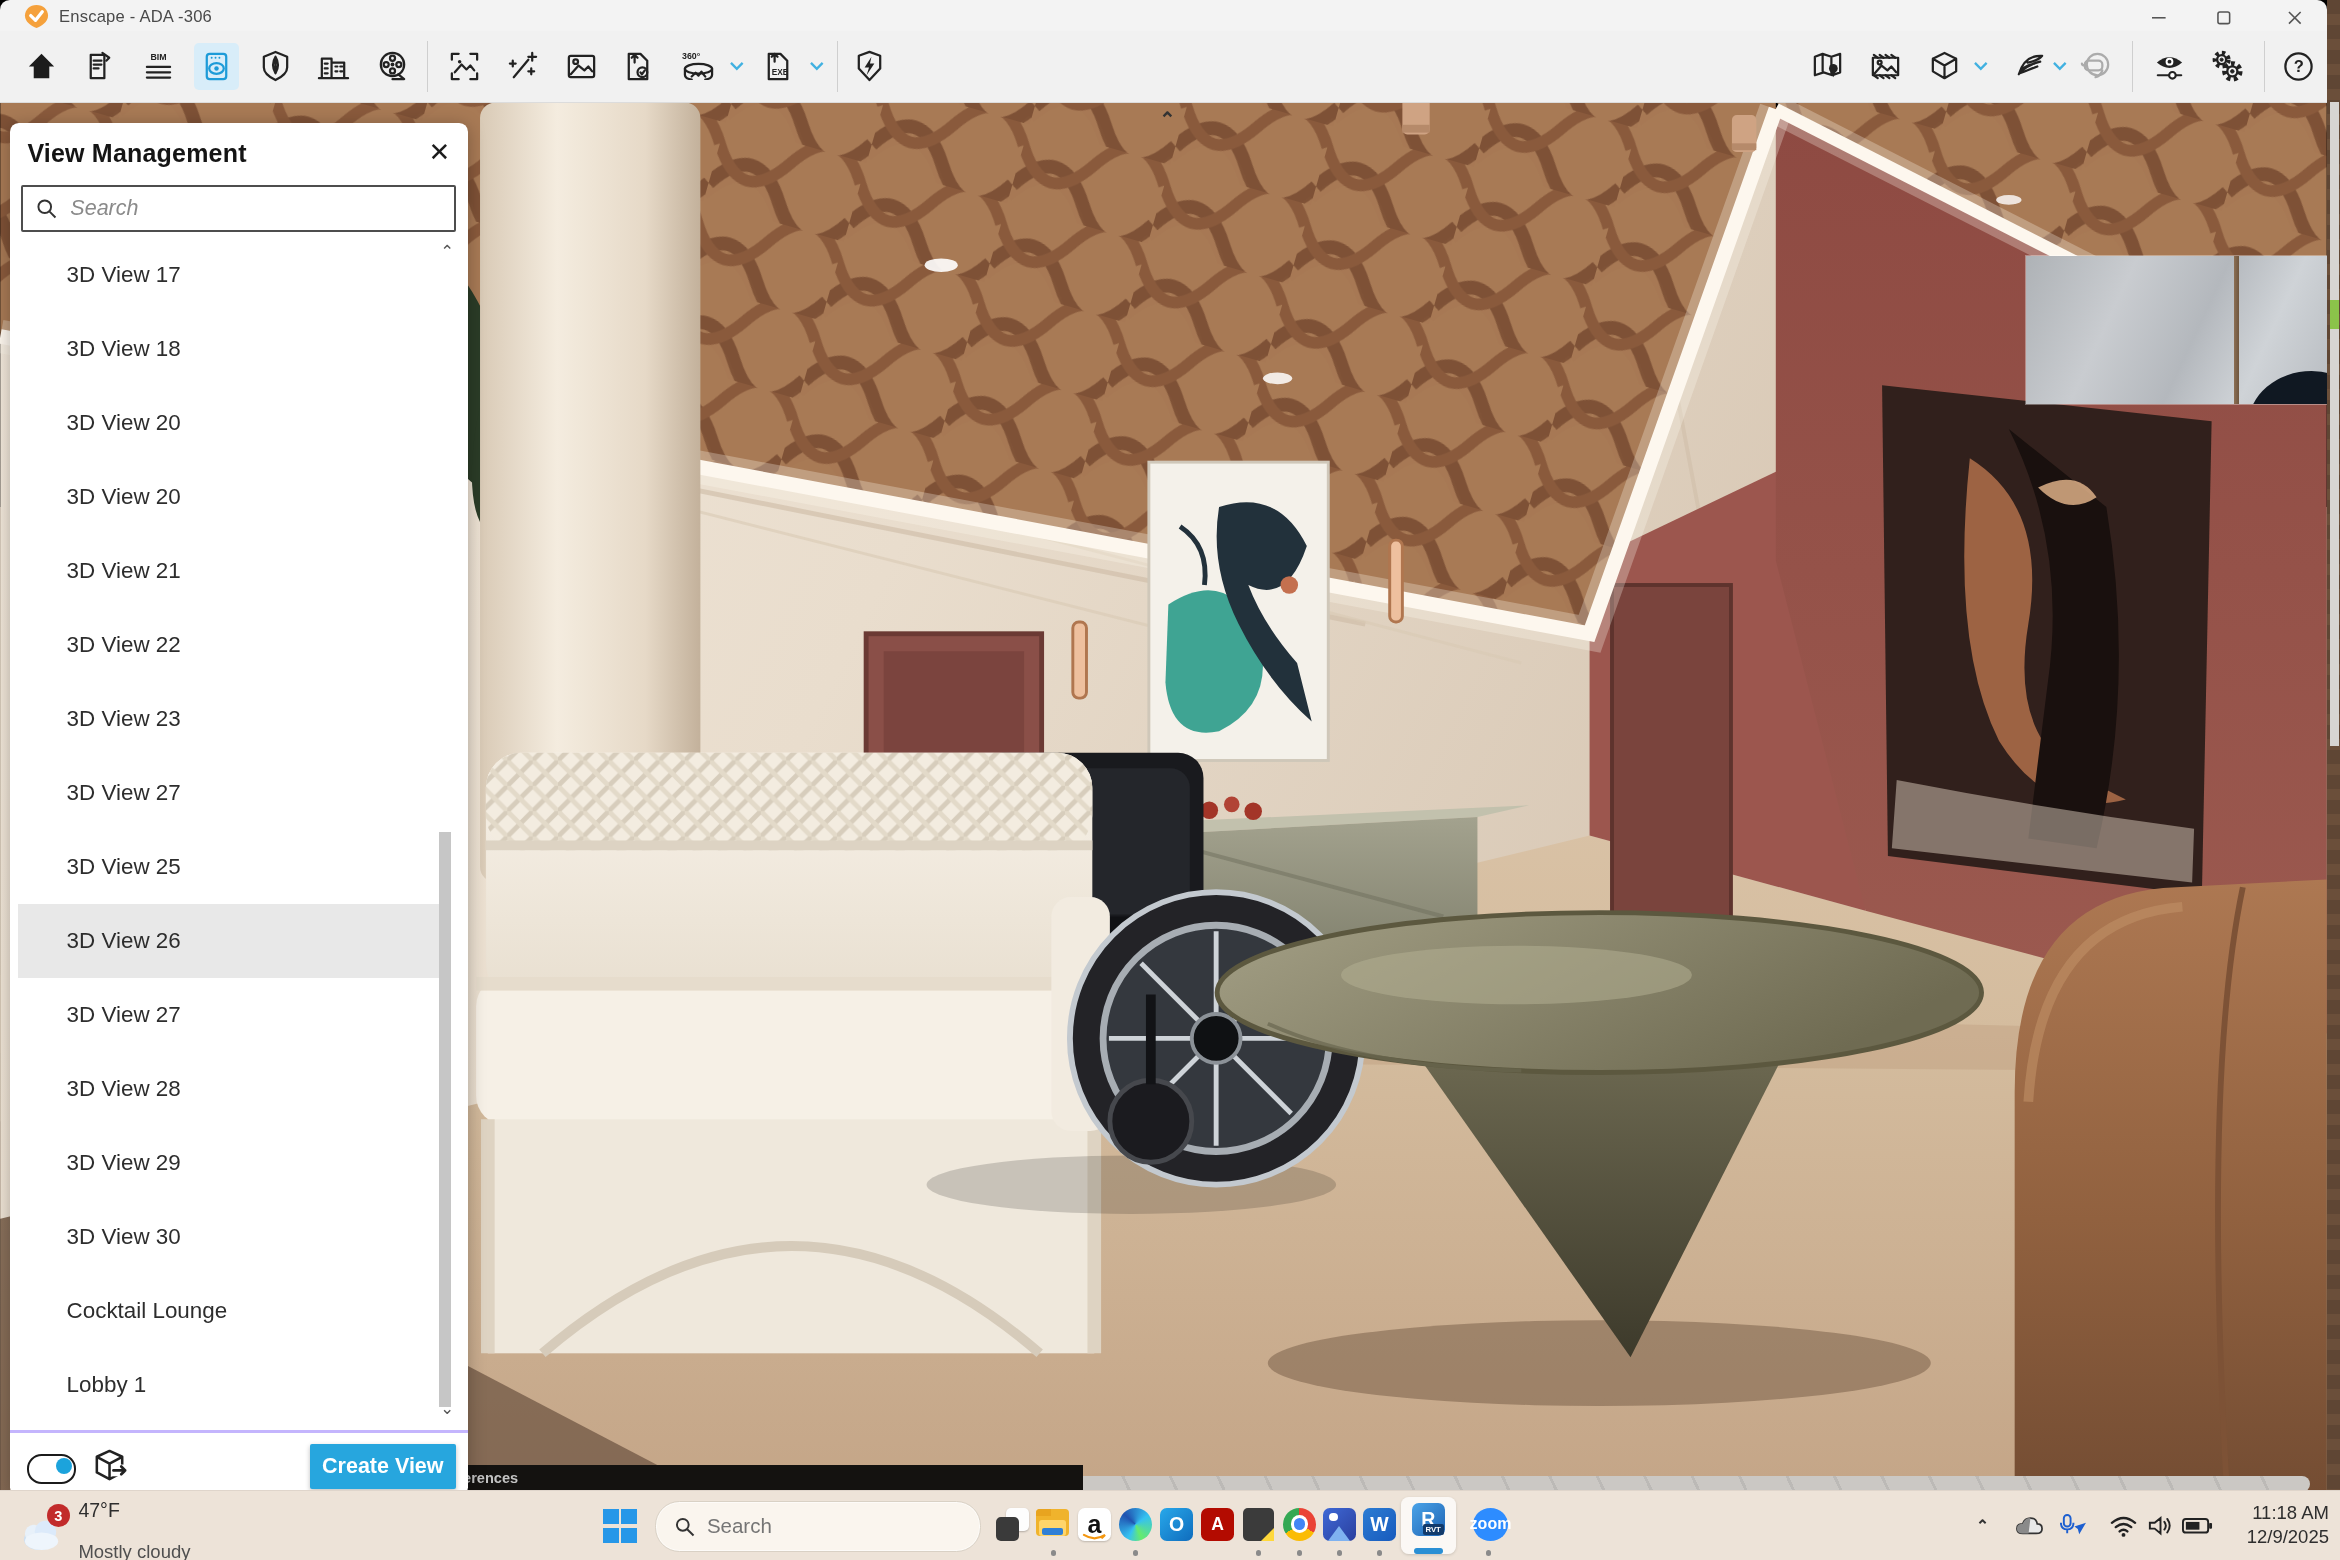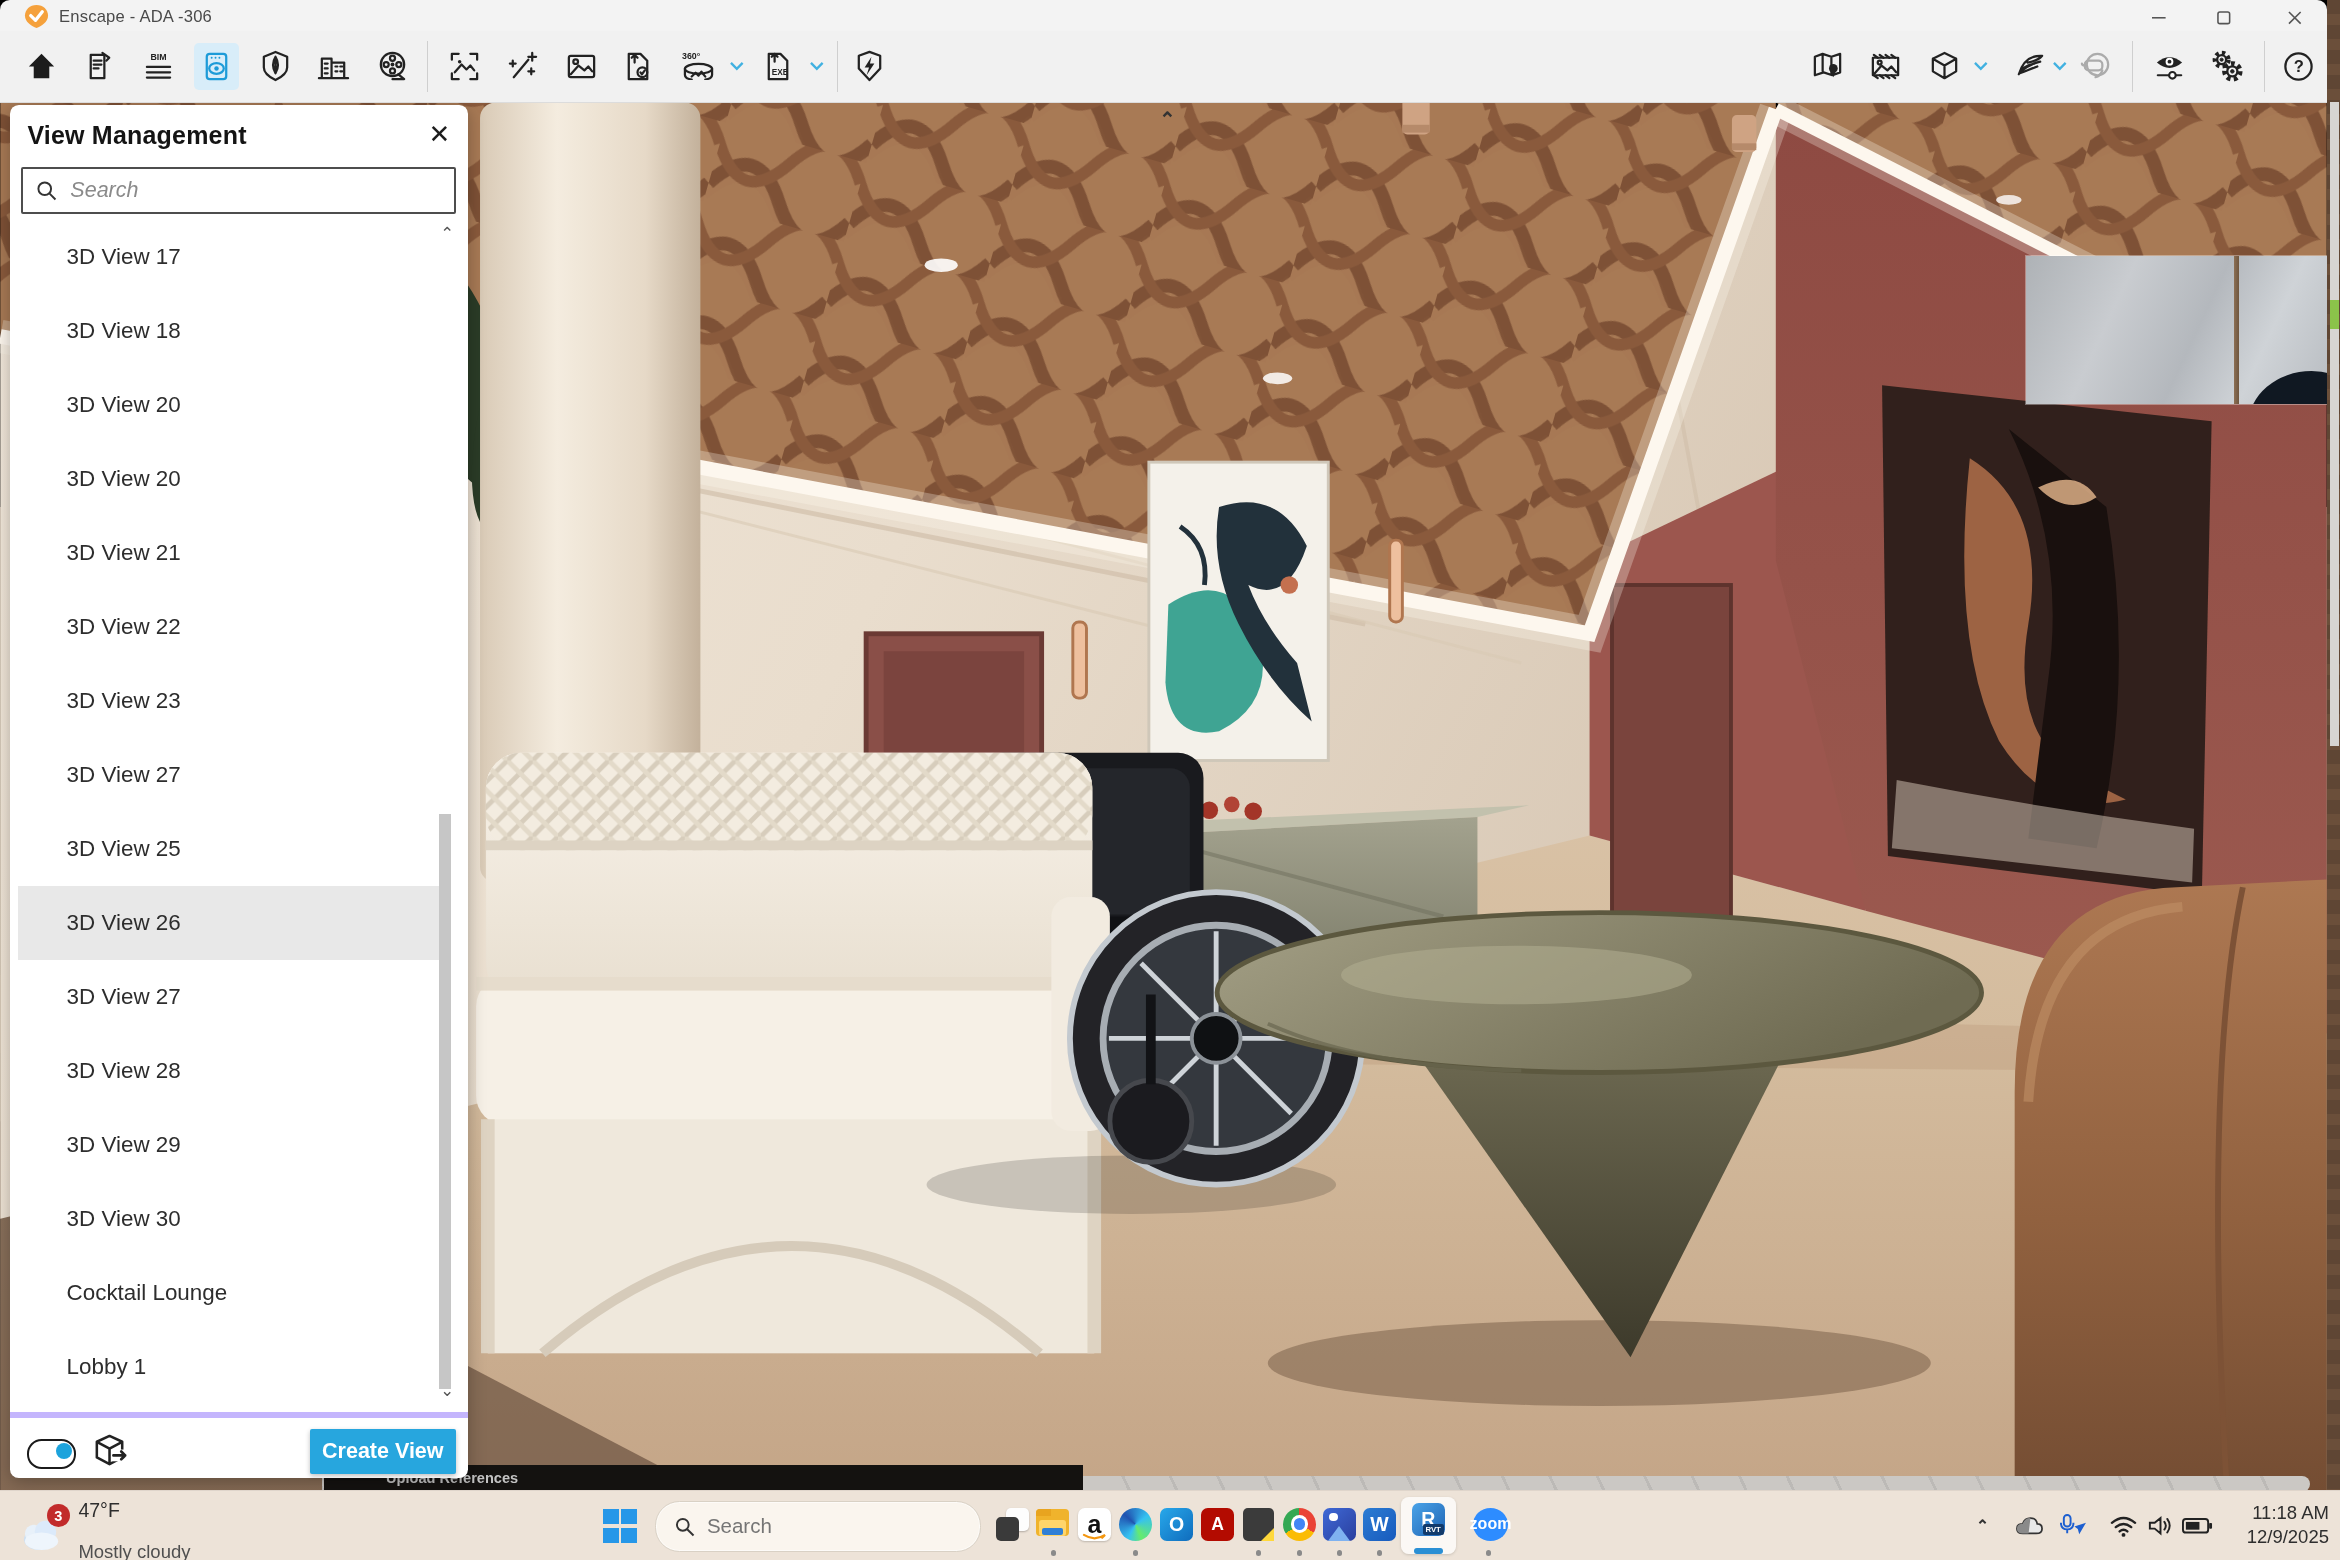--- a/index.html
+++ b/index.html
@@ -42,38 +42,38 @@
     background:rgba(62,62,64,.82);border-radius:5.9px;}
   #name-tag span{color:#f2f2f2;font-size:15.6px;}
 
   
   #bg-strip{left:322px;top:1476px;width:1988px;height:15.6px;z-index:20;background:#cbc8c4;border-radius:0 9.8px 9.8px 0;
     background-image:repeating-linear-gradient(65deg,rgba(120,120,120,.18) 0 2.9px,transparent 2.9px 43px);}
   #bg-strip-dark{left:324px;top:1465px;width:759px;height:25px;z-index:21;background:#141210;display:flex;align-items:center;}
   #bg-strip-dark span{margin-left:62px;color:#c3c3c3;font-size:14.6px;font-weight:bold;white-space:nowrap;}
 
   
-  #panel{left:9.8px;top:105px;width:458px;height:1373px;background:#fff;z-index:25;border-radius:8.8px;
+  #panel{left:9.8px;top:123px;width:458px;height:1373px;background:#fff;z-index:25;border-radius:8.8px;
     box-shadow:0 3.9px 17.6px rgba(0,0,0,.28);}
   #panel-title{left:17.6px;top:15.6px;font-size:25px;font-weight:bold;color:#141414;letter-spacing:0.2px;}
   #panel-close{left:414px;top:13.7px;width:31px;height:31px;display:flex;align-items:center;justify-content:center;
     font-size:26px;color:#1c1c1c;cursor:pointer;}
   #search-box{left:11.7px;top:62px;width:431px;height:43px;border:2px solid #4d4d4d;border-radius:2px;
     display:flex;align-items:center;background:#fff;}
   #search-box svg{margin:0 9.8px 0 11.7px;}
   #search-input{border:0;outline:0;flex:1;font-size:21.5px;font-style:italic;color:#333;background:transparent;
     font-family:"Liberation Sans",sans-serif;}
   #search-input::placeholder{color:#8a8a8a;}
   #view-list{left:7.8px;top:115px;width:425px;height:1186px;overflow:hidden;}
   .view-item{height:74px;display:flex;align-items:center;padding-left:49px;font-size:22.4px;color:#2d2d2d;cursor:pointer;}
   .view-item.selected{background:#e8e8e8;}
   #list-scroll-up{left:425px;top:119px;width:25px;height:23.4px;color:#555;font-size:16.6px;text-align:center;cursor:pointer;}
   #list-scroll-down{left:425px;top:1276px;width:25px;height:23.4px;color:#555;font-size:16.6px;text-align:center;cursor:pointer;}
   #scroll-thumb{left:429px;top:709px;width:12.7px;height:575px;background:#c6c6c6;cursor:pointer;}
-  #panel-footer{left:0;top:1307px;width:458px;height:66px;border-top:6px solid #c4b5fd;}
+  #panel-footer{left:0;top:1307px;width:458px;height:66px;border-top:3px solid #c4b5fd;}
   #auto-toggle{left:17.6px;top:20.5px;width:45px;height:26px;border:2.9px solid #1b1b1b;border-radius:14.6px;background:#fff;cursor:pointer;}
   #auto-toggle .knob{position:absolute;right:2px;top:2px;width:16.6px;height:16.6px;border-radius:50%;background:#1ca3dc;}
   #export-cube{left:80px;top:13.7px;width:41px;height:41px;cursor:pointer;}
   #create-view-btn{left:300px;top:10.7px;width:146px;height:45px;background:#27a6de;color:#fff;font-size:21.5px;font-weight:bold;
     display:flex;align-items:center;justify-content:center;border-radius:2px;cursor:pointer;
     font-family:"Liberation Sans",sans-serif;box-shadow:0 2px 4.9px rgba(0,0,0,.25);}
 
   
   #taskbar{left:0;top:1490px;width:2341px;height:70px;background:#ede3d8;z-index:60;border-top:1px solid rgba(0,0,0,.06);}
   #weather{left:17.6px;top:7.8px;display:flex;align-items:center;gap:9.8px;cursor:pointer;}

